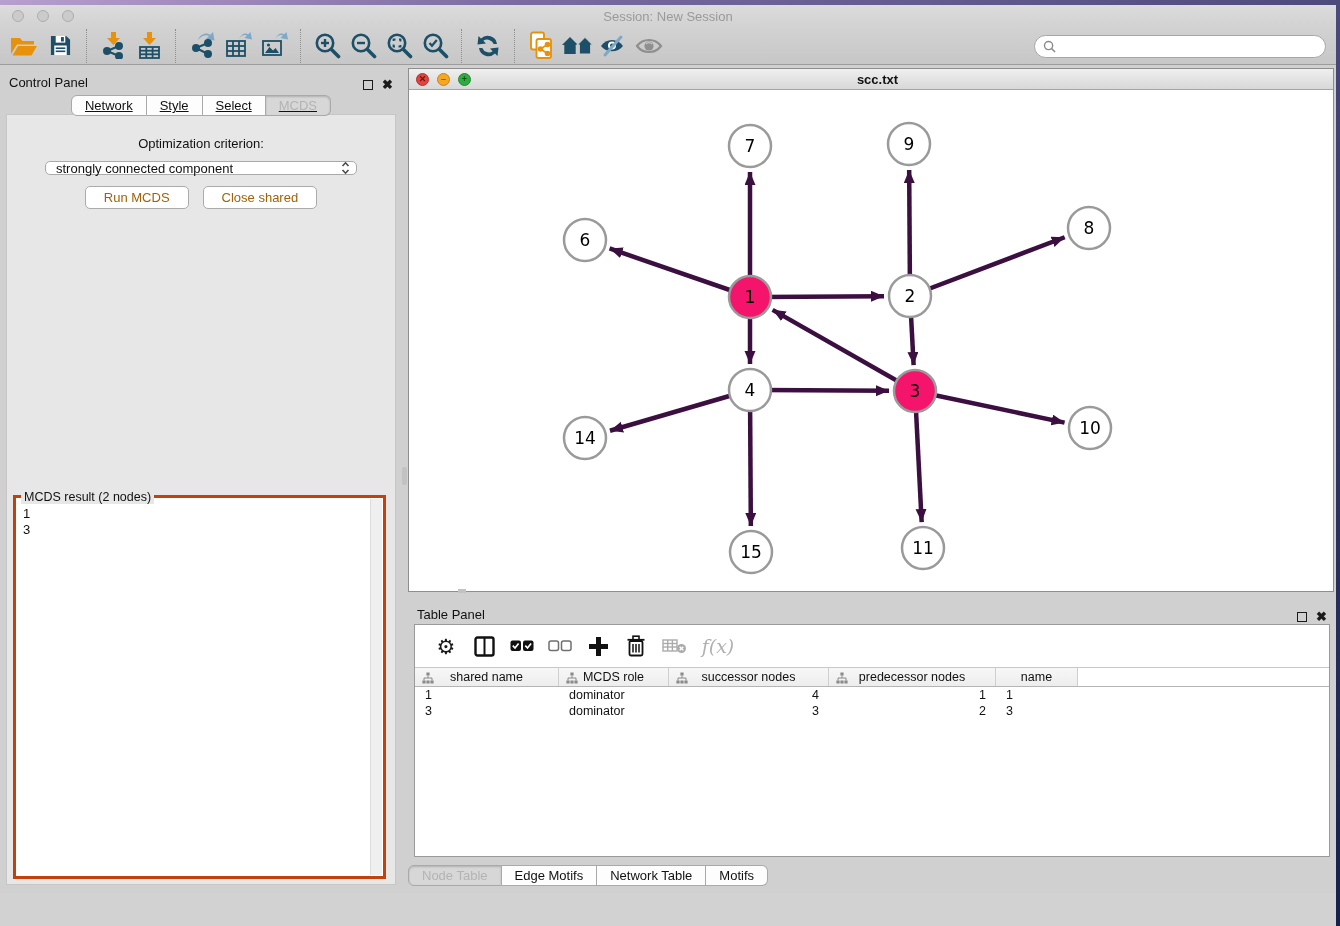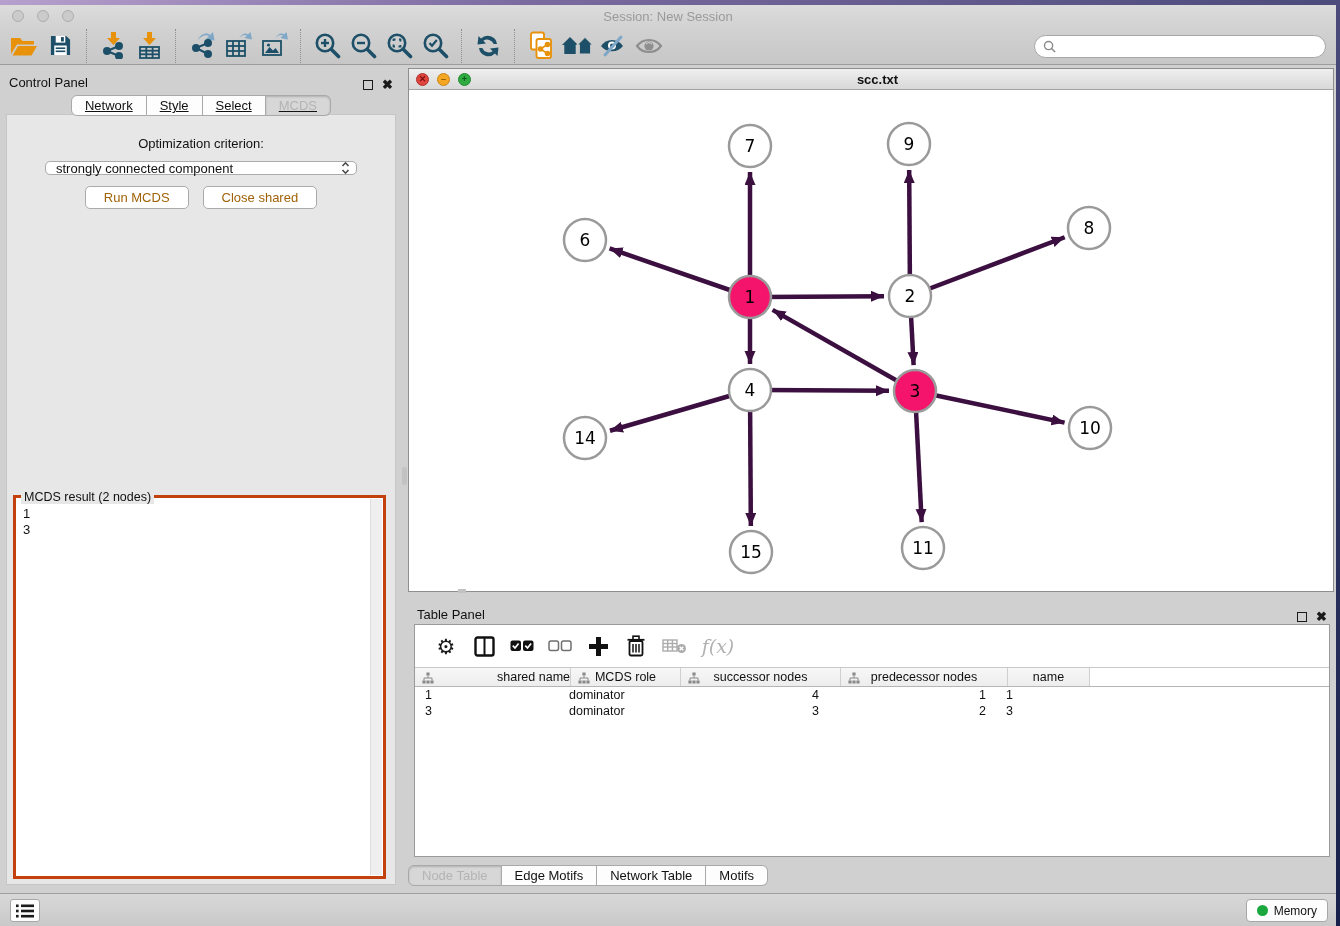--- a/index.html
+++ b/index.html
@@ -439,21 +439,21 @@
                 </g>
                 <circle cx="19.5" cy="10.5" r="4.5" fill="#ababab"></circle>
                 <path d="M17.7 8.7 l3.6 3.6 M21.3 8.7 l-3.6 3.6" stroke="#fff" stroke-width="1.4"></path>
               </svg>
           </div>
           <div class="tp-btn" style="width:50px;">
               <span class="fx-label">f(x)</span>
             </div>
         </div>
         <div class="tp-header" id="tp-header">
-            <div class="tp-hcell" style="width: 156px; justify-content: flex-end;">
+            <div class="tp-hcell" style="width: 144px;">
               <svg width="12" height="12" viewBox="0 0 12 12">
                 <path d="M6 3.5 V6 M2 8.5 V6 H10 V8.5" stroke="#8a8a8a" fill="none" stroke-width="1"></path>
                 <rect x="4.4" y="0.5" width="3.2" height="3" fill="#8a8a8a"></rect>
                 <rect x="0.4" y="8.5" width="3.2" height="3" fill="#8a8a8a"></rect>
                 <rect x="4.4" y="8.5" width="3.2" height="3" fill="#8a8a8a"></rect>
                 <rect x="8.4" y="8.5" width="3.2" height="3" fill="#8a8a8a"></rect>
               </svg>
               <span>shared name</span>
             </div>
             <div class="tp-hcell" style="width: 110px;">
@@ -509,29 +509,13 @@
       </div>
       <div class="tp-tabs" id="tp-tabs">
         <span class="tab selected">Node Table</span>
         <span class="tab">Edge Motifs</span>
         <span class="tab">Network Table</span>
         <span class="tab">Motifs</span>
       </div>
     </div>
   </div>
 
-  <div class="status-bar">
-    <div class="list-btn">
-      <svg width="18" height="14" viewBox="0 0 18 14">
-          <rect x="0" y="0.5" width="2.6" height="2.6" fill="#1a1a1a"></rect>
-          <rect x="5" y="0.5" width="13" height="2.6" fill="#1a1a1a"></rect>
-          <rect x="0" y="5.7" width="2.6" height="2.6" fill="#1a1a1a"></rect>
-          <rect x="5" y="5.7" width="13" height="2.6" fill="#1a1a1a"></rect>
-          <rect x="0" y="10.9" width="2.6" height="2.6" fill="#1a1a1a"></rect>
-          <rect x="5" y="10.9" width="13" height="2.6" fill="#1a1a1a"></rect>
-        </svg>
-    </div>
-    <div class="memory-btn">
-      <span class="mem-dot"></span>
-      <span>Memory</span>
-    </div>
-  </div>
 </div>
 
 </body></html>

